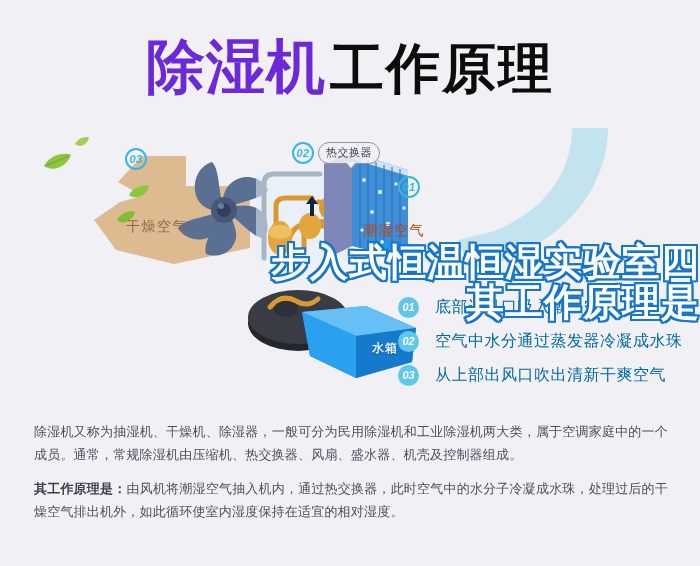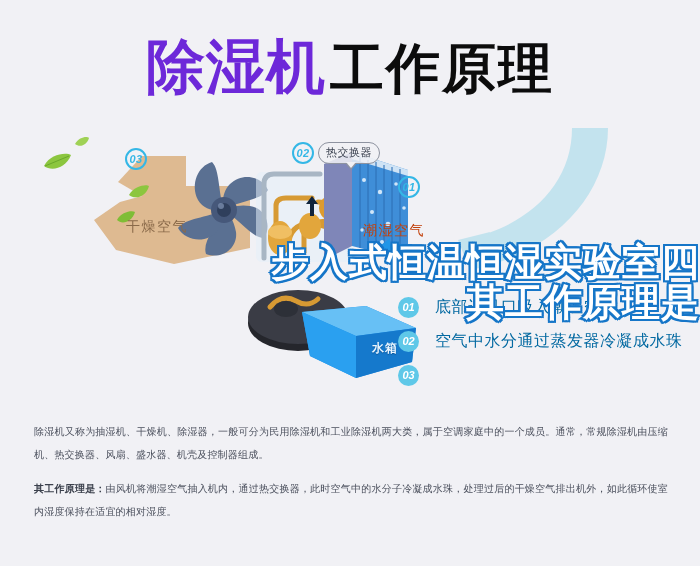--- a/index.html
+++ b/index.html
@@ -237,21 +237,21 @@
        2px -2px 0 #1676c8, -2px -2px 0 #1676c8;
   }
 
   
   .body-copy {
     position: absolute;
     left: 34px; top: 420px;
     width: 634px;
   }
   .para {
-    font-size: 10px;
+    font-size: 13px;
     line-height: 23px;
     color: #4a4f5c;
     letter-spacing: .2px;
     text-align: justify;
   }
   .para + .para { margin-top: 11px; }
   .para-lead { font-weight: 700; color: #3b404c; }
 </style>
 </head>
 <body>
@@ -376,20 +376,21 @@
     <div class="legend-row">
       <div class="legend-badge">01</div>
       <div class="legend-text">底部进风口吸入潮湿空气</div>
     </div>
     <div class="legend-row">
       <div class="legend-badge">02</div>
       <div class="legend-text">空气中水分通过蒸发器冷凝成水珠</div>
     </div>
     <div class="legend-row">
       <div class="legend-badge">03</div>
+      <div class="legend-text">从上部出风口吹出清新干爽空气</div>
     </div>
   </div>
 
   <div class="overlay">
     <span class="overlay-line">步入式恒温恒湿实验室四</span>
     <span class="overlay-line">其工作原理是</span>
   </div>
 
   <div class="body-copy">
     <p class="para">除湿机又称为抽湿机、干燥机、除湿器，一般可分为民用除湿机和工业除湿机两大类，属于空调家庭中的一个成员。通常，常规除湿机由压缩机、热交换器、风扇、盛水器、机壳及控制器组成。</p>

